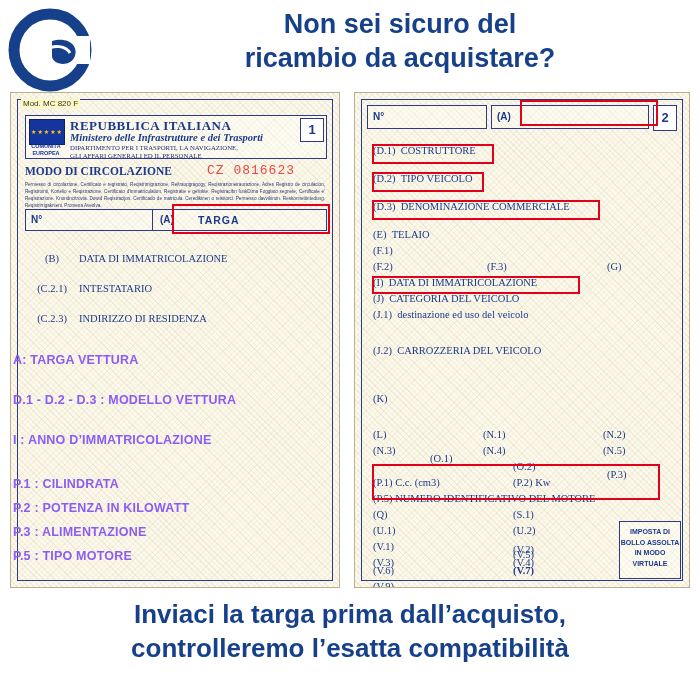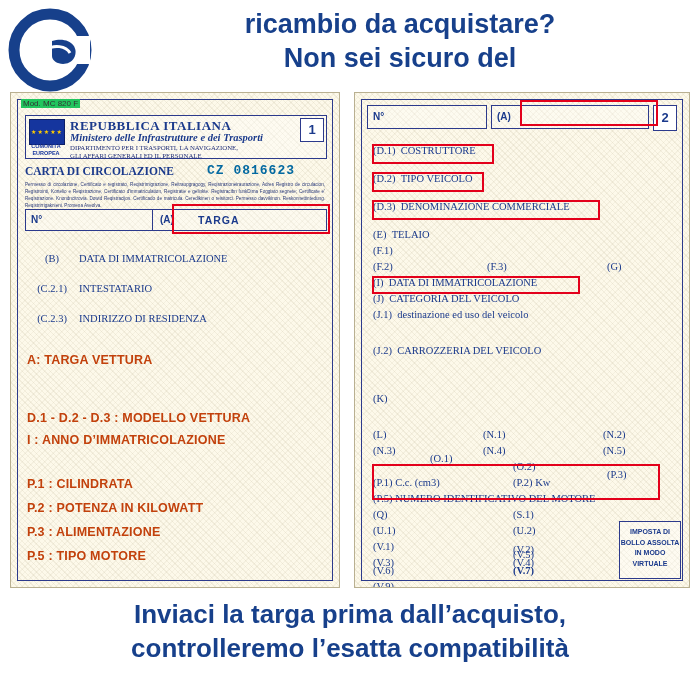--- a/index.html
+++ b/index.html
@@ -49,21 +49,21 @@
   #card-right{left:354px;top:92px;width:336px;height:496px;}
 
   .inner{
     position:absolute;inset:6px;
     border:1px solid #2c3a8c;
     box-sizing:border-box;
   }
   .modlabel{
     position:absolute;left:12px;top:-1px;
     font-size:8px;color:#333;
-    background:#22c55e;padding:0 2px;
+    background:#fef9c3;padding:0 2px;
   }
   
   .lhead{
     position:absolute;left:14px;top:22px;width:302px;height:44px;
     border:1px solid #2c3a8c;
     box-sizing:border-box;
     background:rgba(255,255,255,.35);
   }
   .eu-flag{
     position:absolute;left:3px;top:3px;width:34px;height:24px;
@@ -99,21 +99,21 @@
     font-size:13px;font-weight:bold;color:#1b3a8c;
     text-align:center;line-height:22px;
   }
   .carta{
     position:absolute;left:14px;top:72px;
     font-size:11.5px;font-weight:bold;color:#1b3a8c;
     font-family:"Liberation Serif", serif;
   }
   .carta-num{
     position:absolute;left:196px;top:70px;
-    font-size:13px;font-weight:bold;color:#0369a1;
+    font-size:13px;font-weight:normal;color:#ef4444;
     font-family:"Liberation Mono", monospace;letter-spacing:1px;
   }
   .fineprint{
     position:absolute;left:14px;top:88px;width:300px;
     font-size:4.6px;color:#2a3a7a;line-height:1.55;text-align:justify;
   }
   .row-n{
     position:absolute;left:14px;top:116px;width:302px;height:22px;
     border:1px solid #2c3a8c;box-sizing:border-box;background:rgba(255,255,255,.25);
   }
@@ -124,22 +124,22 @@
 
   .field{
     position:absolute;left:14px;
     font-size:10.5px;color:#1b3a8c;
     font-family:"Liberation Serif", serif;
     text-align:center;
   }
   .field .code{display:inline-block;min-width:54px;}
 
   .note{
-    position:absolute;left:16px;
-    font-size:12.5px;color:#c2410c;font-weight:bold;
+    position:absolute;left:2px;
+    font-size:12.5px;color:#8b5cf6;font-weight:bold;
     letter-spacing:.2px;
   }
 
   
   .rhead{
     position:absolute;left:12px;top:12px;width:308px;height:24px;
   }
   .rh-n{
     position:absolute;left:0;top:0;width:120px;height:24px;
     border:1px solid #2c3a8c;box-sizing:border-box;background:rgba(255,255,255,.3);
@@ -182,41 +182,41 @@
 <div class="logo">
   <svg viewBox="0 0 84 84" width="84" height="84">
     <circle cx="42" cy="42" r="36" fill="none" stroke="#17408b" stroke-width="11"></circle>
     <rect x="42" y="28" width="40" height="28" fill="#ffffff"></rect>
     <path d="M44 33 C60 28, 72 38, 66 50 C60 60, 44 56, 44 48 Z" fill="#17408b"></path>
     <path d="M38 42 C46 36, 58 38, 62 45" stroke="#ffffff" stroke-width="3" fill="none"></path>
   </svg>
 </div>
 
 <div class="headline">
+  <div>Non sei sicuro del</div>
   <div>ricambio da acquistare?</div>
-  <div>Non sei sicuro del</div>
 </div>
 
 <div class="card" id="card-left">
   <div class="inner"></div>
   <div class="modlabel" style="left:10px;top:6px;">Mod. MC 820 F</div>
 
   <div class="lhead">
     <div class="eu-flag">
       <div class="eu-stars">★★★★★</div>
     </div>
     <div class="eu-cap">COMUNITÀ EUROPEA</div>
     <div class="rep">REPUBBLICA ITALIANA</div>
     <div class="min">Ministero delle Infrastrutture e dei Trasporti</div>
     <div class="dipa" style="white-space:pre-line;">DIPARTIMENTO PER I TRASPORTI, LA NAVIGAZIONE,
 GLI AFFARI GENERALI ED IL PERSONALE</div>
     <div class="num-box">1</div>
   </div>
 
-  <div class="carta">CARTA DI CIRCOLAZIONE</div>
+  <div class="carta">MODO DI CIRCOLAZIONE</div>
   <div class="carta-num">CZ 0816623</div>
   <div class="fineprint">Permesso di circolazione, Certificato e registrato, Reqistrimigrazione, Reitraupgragogy, Reqistrazioneiraurazione, Adres Registro de circulacion, Registrointi, Kortelio e Reqistrazione, Certificato d'immatriculation, Registratie e gelinkte. Registracibn funkDima Foggiato segnete; Certificate e' Reqistrazione. Knondncitrovia. Dowid Reqistracijos. Certificado de matricula. Ceredikinen o reisitorci. Permesso davvikinon. Reskonnettintedung. Reqistrirrigaknieni. Promena Aveolva.</div>
 
   <div class="row-n">
     <div class="lab">N°</div>
     <div class="div"></div>
     <div class="a">(A)</div>
     <div class="targa">TARGA</div>
   </div>
 
@@ -224,21 +224,21 @@
     <span class="code">(B)</span><span>DATA DI IMMATRICOLAZIONE</span>
   </div>
   <div class="field" style="top:190px;">
     <span class="code">(C.2.1)</span><span>INTESTATARIO</span>
   </div>
   <div class="field" style="top:220px;">
     <span class="code">(C.2.3)</span><span>INDIRIZZO DI RESIDENZA</span>
   </div>
 
   <div class="note" style="top:260px;">A: TARGA VETTURA</div>
-  <div class="note" style="top:300px;margin-top:18px;">D.1 - D.2 - D.3 : MODELLO VETTURA</div>
+  <div class="note" style="top:300px;">D.1 - D.2 - D.3 : MODELLO VETTURA</div>
   <div class="note" style="top:340px;">I : ANNO D’IMMATRICOLAZIONE</div>
   <div class="note" style="top:384px;">P.1 : CILINDRATA</div>
   <div class="note" style="top:408px;">P.2 : POTENZA IN KILOWATT</div>
   <div class="note" style="top:432px;">P.3 : ALIMENTAZIONE</div>
   <div class="note" style="top:456px;">P.5 :  TIPO MOTORE</div>
 </div>
 
 <div class="hl" style="left:172px;top:204px;width:158px;height:30px;"></div>
 
 <div class="card" id="card-right">

